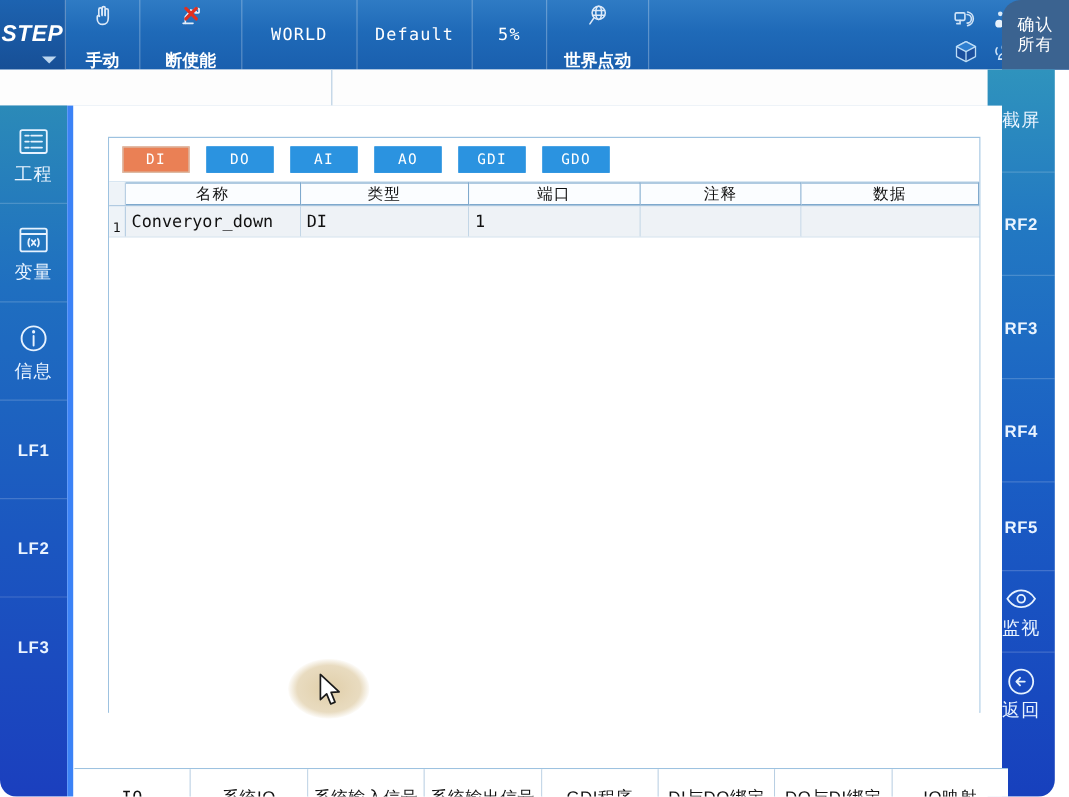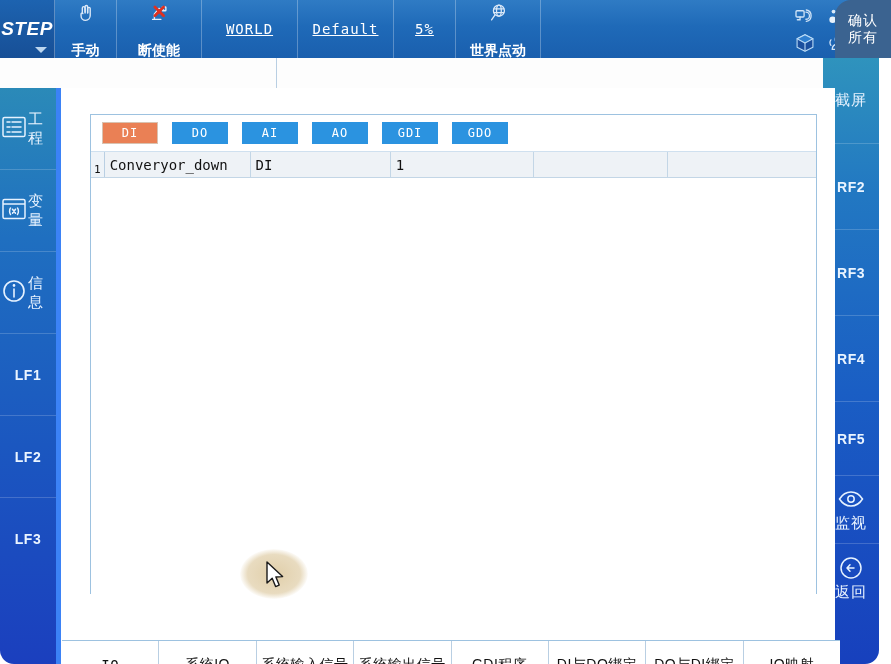--- a/index.html
+++ b/index.html
@@ -16,21 +16,21 @@
     position:absolute;left:0;top:0;width:891px;height:58px;
     background:linear-gradient(180deg,#2f7bc4 0%,#1f6ab8 45%,#1a5fae 100%);
     display:flex;align-items:stretch;
   }
   .tb-cell{
     position:relative;
     display:flex;flex-direction:column;align-items:center;justify-content:center;
     color:#ffffff;box-sizing:border-box;
     border-right:1px solid rgba(255,255,255,0.28);
   }
-  .tb-cell .tb-label{font-size:14px;letter-spacing:1px;line-height:15px;text-decoration:underline;}
+  .tb-cell .tb-label{font-size:14px;letter-spacing:1px;line-height:15px;}
   .tb-cell .tb-sub{font-size:14px;line-height:16px;margin-top:16px;font-weight:bold;}
   .tb-step{
     width:55px;background:linear-gradient(180deg,#1d63b0,#174f96);
     border-right:1px solid rgba(255,255,255,0.3);
     justify-content:center;
   }
   .tb-step .brand{font-style:italic;font-weight:bold;font-size:19px;color:#fff;letter-spacing:0.5px;}
   .tb-step .caret{
     position:absolute;right:7px;bottom:5px;
     width:0;height:0;border-left:6px solid transparent;border-right:6px solid transparent;
@@ -69,21 +69,21 @@
   #status-right{flex:1;height:100%;font-size:12px;color:#333;display:flex;align-items:center;padding-left:8px;}
 
   
   #leftbar{
     position:absolute;left:0;top:88px;width:56px;height:576px;
     background:linear-gradient(180deg,#2b8ab8 0%,#1f6fc0 26%,#1b57c0 62%,#1b3fbe 100%);
     border-bottom-left-radius:14px;overflow:hidden;
   }
   .lb-item{
     height:82px;box-sizing:border-box;
-    display:flex;flex-direction:row;align-items:center;justify-content:center;
+    display:flex;flex-direction:column;align-items:center;justify-content:center;
     color:#eaf4ff;border-bottom:1px solid rgba(255,255,255,0.18);
   }
   .lb-item .lb-ic{height:30px;display:flex;align-items:center;justify-content:center;margin-bottom:3px;}
   .lb-item .lb-tx{font-size:15px;letter-spacing:1px;}
   .lb-item.plain .lb-tx{font-size:14px;font-weight:bold;letter-spacing:0.5px;}
   .lb-item.plain{justify-content:center;}
 
   
   #rightbar{
     position:absolute;right:12px;top:58px;width:56px;height:606px;
@@ -416,20 +416,28 @@
         </div>
         <div class="tt">
           <span>GDI</span>
         </div>
         <div class="tt">
           <span>GDO</span>
         </div>
       </div>
 
       <div id="table">
+        <div id="thead">
+          <div class="gutter"></div>
+          <div class="th" style="width:150px;">名称</div>
+          <div class="th" style="width:144px;">类型</div>
+          <div class="th" style="width:147px;">端口</div>
+          <div class="th" style="width:138px;">注释</div>
+          <div class="th" style="width:152px;">数据</div>
+        </div>
 
         <div class="row">
           <div class="gutter">1</div>
           <div class="td" style="width:150px;">Converyor_down</div>
           <div class="td" style="width:144px;">DI</div>
           <div class="td" style="width:147px;">1</div>
           <div class="td" style="width:138px;"></div>
           <div class="td" style="width:152px;border-right:none;"></div>
         </div>
 

